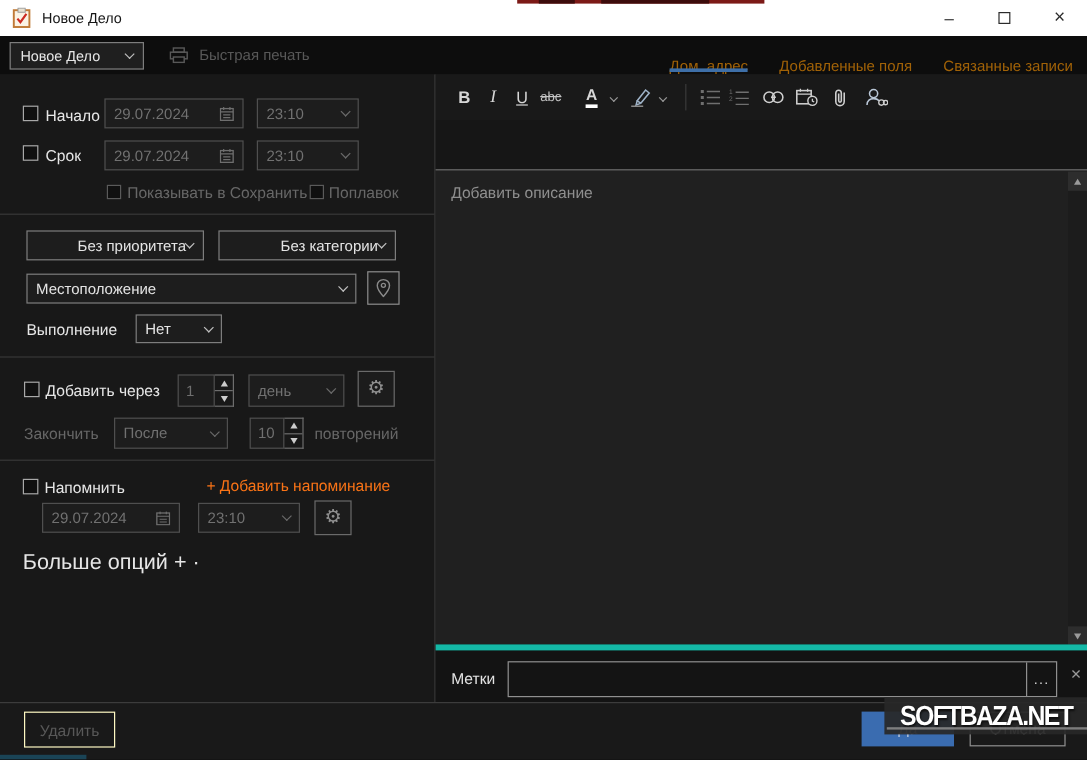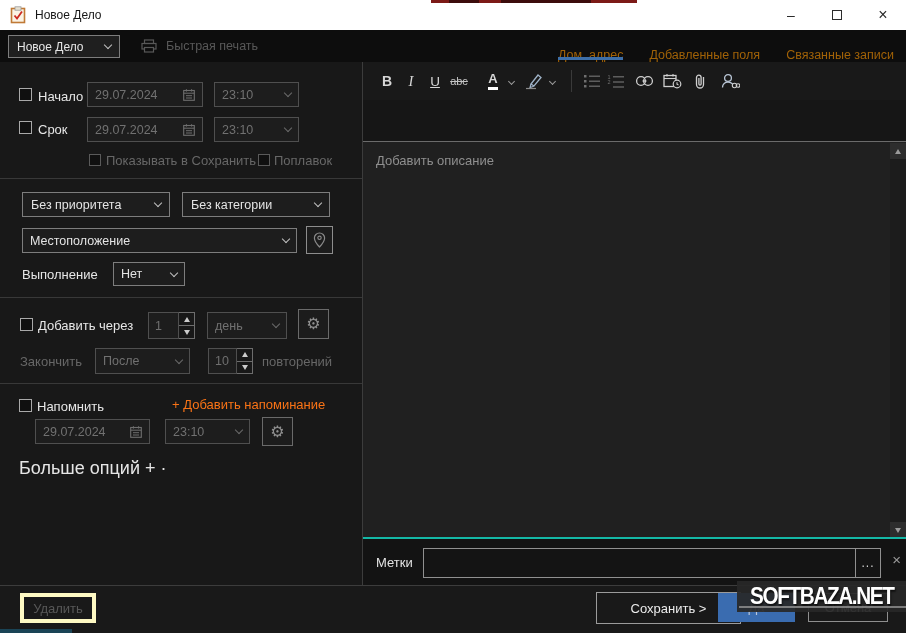--- a/index.html
+++ b/index.html
@@ -32,21 +32,21 @@
   
   .cb { position:absolute; width:13px; height:13px; border:1px solid #a9a9a9; background:#101010; }
   .cb.dis { border-color:#5a5a5a; width:12px; height:12px; }
   .lbl { position:absolute; font-size:13px; color:#e6e6e6; white-space:nowrap; }
   .lbl.dis { color:#676767; }
   .field { position:absolute; border:1px solid #4f4f4f; background:#1d1d1d; color:#717171; font-size:12.5px; display:flex; align-items:center; justify-content:space-between; padding:0 7px; }
   .field.en { border-color:#7d7d7d; color:#e4e4e4; }
   .chev { display:inline-block; width:6px; height:6px; border-right:1.4px solid #c0c0c0; border-bottom:1.4px solid #c0c0c0; transform:rotate(45deg); margin-top:-3px; flex:none; }
   .chev.dis { border-color:#6a6a6a; }
   .ddc { padding:0 8px; }
-  .ddc .ctr { flex:1; text-align:left; }
+  .ddc .ctr { flex:1; text-align:right; }
   .sqbtn { position:absolute; border:1px solid #8d8d8d; background:#1c1c1c; display:flex; align-items:center; justify-content:center; }
   .sqbtn.dis { border-color:#6a6a6a; }
   .gear-glyph { color:#8f8f8f; font-size:16px; line-height:1; }
   .spin { position:absolute; display:flex; }
   .spin .num { border:1px solid #4f4f4f; background:#1d1d1d; color:#6f6f6f; font-size:12.5px; display:flex; align-items:center; padding-left:6px; }
   .spin .arrows { display:flex; flex-direction:column; border:1px solid #6d6d6d; border-left:none; }
   .spin .arrows span { flex:1; width:15px; display:flex; align-items:center; justify-content:center; }
   .spin .arrows span + span { border-top:1px solid #6d6d6d; }
   .tri-up { width:0; height:0; border-left:3.5px solid transparent; border-right:3.5px solid transparent; border-bottom:5px solid #cccccc; }
   .tri-down { width:0; height:0; border-left:3.5px solid transparent; border-right:3.5px solid transparent; border-top:5px solid #cccccc; }
@@ -63,30 +63,30 @@
   .fmt-s { text-decoration:line-through; font-size:11px; color:#c4c4c4; }
   .fmt-a { font-weight:bold; font-size:13px; border-bottom:3px solid #ffffff; line-height:1.1; }
   .mini-chev { width:5px; height:5px; border-right:1.2px solid #9a9a9a; border-bottom:1.2px solid #9a9a9a; transform:rotate(45deg); margin:0 8px 0 4px; }
   .vsep { width:1px; height:22px; background:#3a3a3a; margin:0 8px; }
   .subject-area { position:absolute; left:363px; top:100px; width:543px; height:41px; background:#161616; }
   .desc-box { position:absolute; left:363px; top:141px; width:543px; height:396px; background:#202020; border-top:1px solid #6b6b6b; }
   .desc-ph { position:absolute; left:13px; top:11px; font-size:13px; color:#8f8f8f; }
   .scrollbar { position:absolute; right:0; top:1px; width:16px; height:395px; background:#1c1c1c; }
   .scroll-btn { position:absolute; left:0; width:16px; height:16px; background:#2d2d2d; display:flex; align-items:center; justify-content:center; }
   .scroll-btn .tri-up, .scroll-btn .tri-down { border-bottom-color:#9a9a9a; border-top-color:#9a9a9a; }
-  .tags-row { position:absolute; left:363px; top:537px; width:543px; height:48px; background:#131313; border-top:2px solid #14b8a6; }
+  .tags-row { position:absolute; left:363px; top:537px; width:543px; height:48px; background:#131313; border-top:5px solid #14b8a6; }
   .tags-label { position:absolute; left:13px; top:16px; font-size:13px; color:#e3e3e3; }
   .tags-input { position:absolute; left:60px; top:9px; width:458px; height:30px; border:1px solid #909090; background:#141414; display:flex; justify-content:flex-end; }
   .tags-more { width:25px; border-left:1px solid #909090; display:flex; align-items:center; justify-content:center; color:#d6d6d6; font-size:12px; letter-spacing:1px; }
   .tags-clear { position:absolute; right:5px; top:13px; color:#9a9a9a; font-size:15px; line-height:1; }
 
   
   .footer { position:absolute; left:0; top:585px; width:906px; height:48px; background:#191919; border-top:1px solid #3c3c3c; }
   .btn { position:absolute; display:flex; align-items:center; justify-content:center; font-size:13px; }
-  .btn-delete { left:20px; top:7px; width:76px; height:30px; border:4px solid #fef9c3; color:#585858; }
+  .btn-delete { left:20px; top:7px; width:76px; height:30px; border:1px solid #fef9c3; color:#585858; }
   .btn-save { left:596px; top:6px; width:145px; height:32px; border:1px solid #9b9b9b; color:#ececec; }
   .btn-yes { left:718px; top:7px; width:77px; height:29px; background:#3a6cb0; color:#b9c7dd; }
   .btn-cancel { left:808px; top:7px; width:80px; height:29px; border:1px solid #8f8f8f; color:#c2c2c2; }
   .watermark { position:absolute; left:737px; top:581px; width:169px; height:31px; background:rgba(40,40,40,0.93); display:flex; align-items:center; justify-content:center; z-index:10; }
   .watermark .wm-text { color:#ffffff; font-weight:bold; font-size:23px; letter-spacing:-1.5px; transform:scaleX(0.9); text-shadow:1px 2px 2px rgba(0,0,0,0.65); white-space:nowrap; }
   .wm-line { position:absolute; left:2px; right:0; bottom:4px; height:2px; background:#9a9a9a; opacity:.75; }
   .teal-strip { position:absolute; left:0; top:629px; width:72px; height:4px; background:#1a4456; }
 
   svg { display:block; }
 </style>
@@ -373,23 +373,20 @@
     <div class="tags-input">
       <span class="tags-more">...</span>
     </div>
     <span class="tags-clear">×</span>
   </div>
 
   <div class="footer">
     <div class="btn btn-delete">
         <span>Удалить</span>
       </div>
-    <div class="btn btn-save">
-        <span>Сохранить &gt;</span>
-      </div>
     <div class="btn btn-yes">
         <span>Да</span>
       </div>
     <div class="btn btn-cancel">
         <span>Отмена</span>
       </div>
   </div>
 
   <div class="watermark">
     <span class="wm-text">SOFTBAZA.NET</span>

